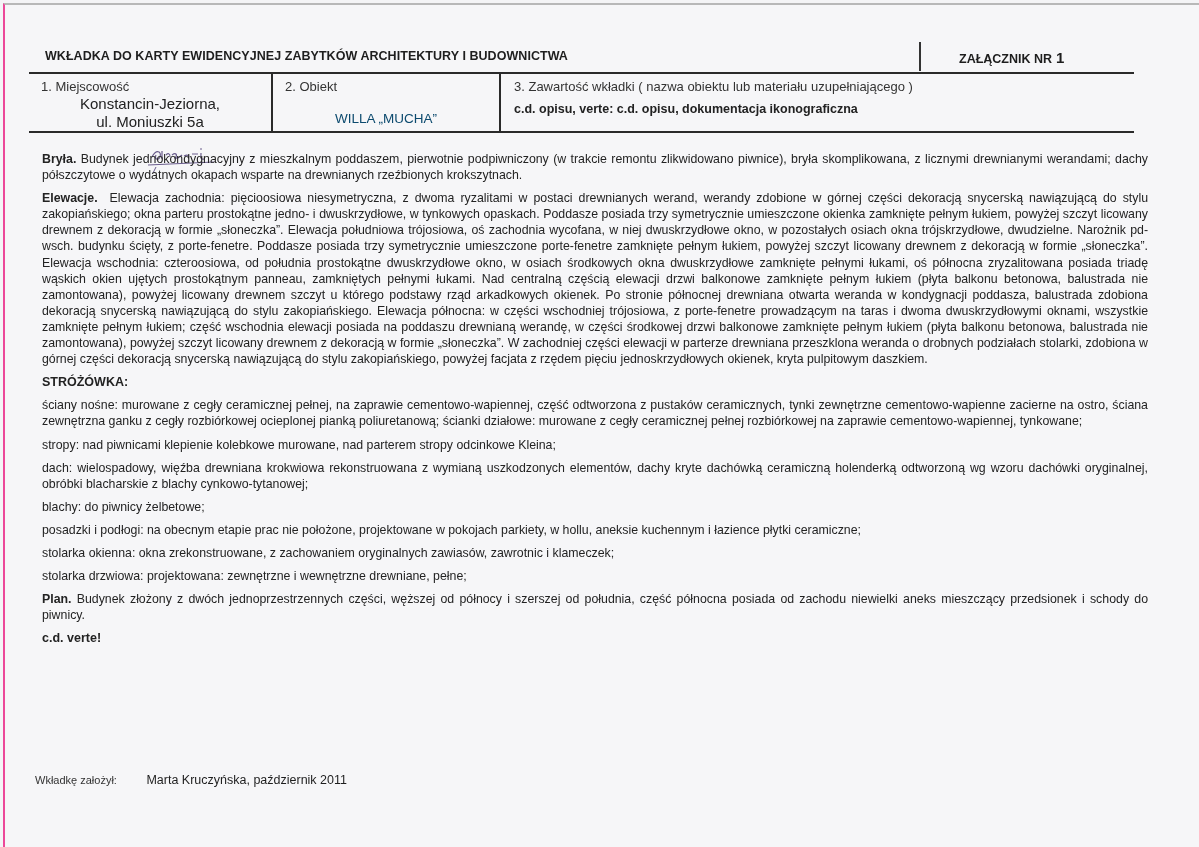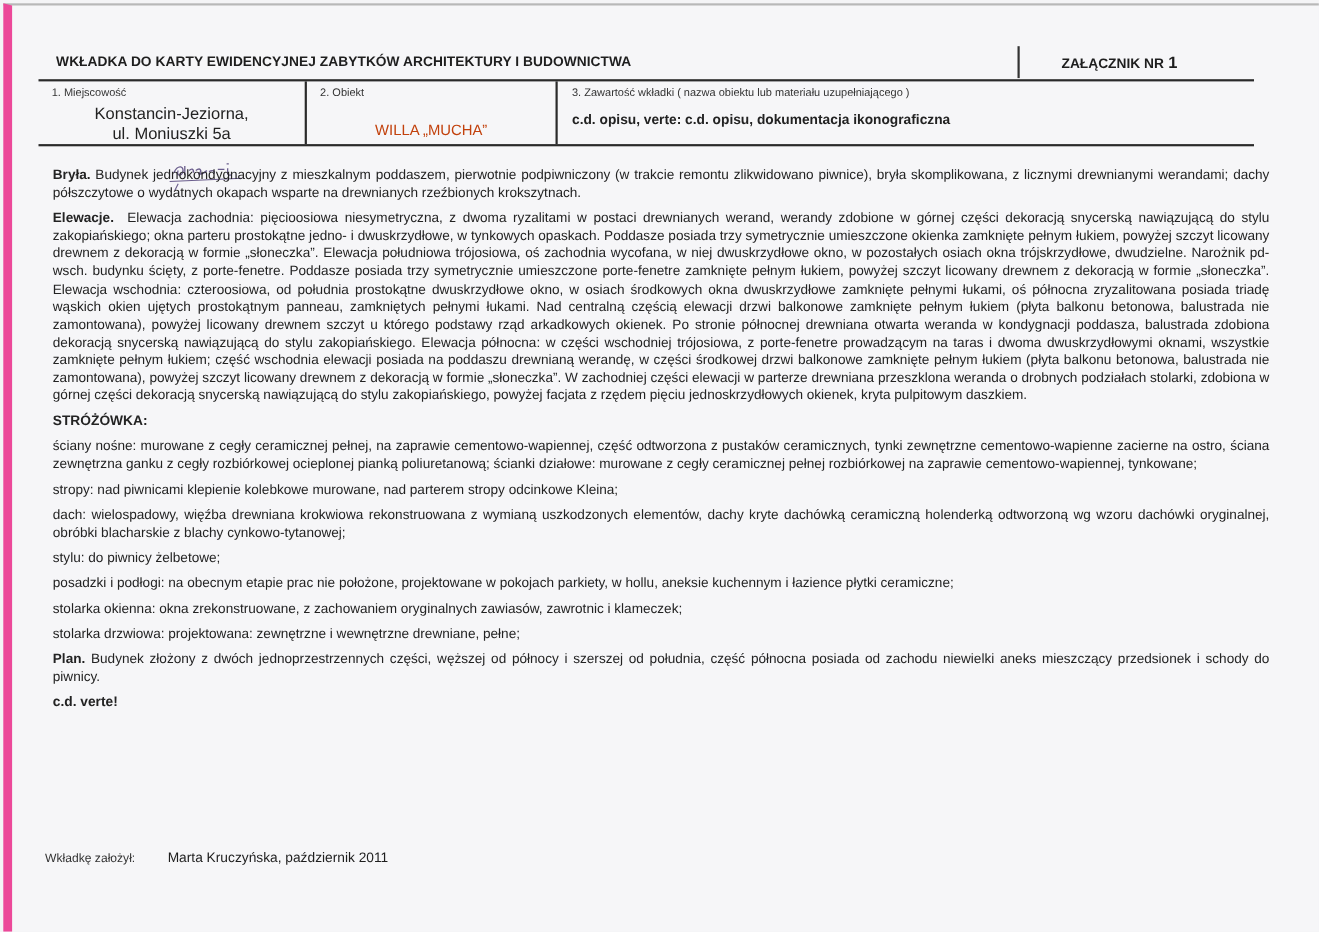--- a/index.html
+++ b/index.html
@@ -6,21 +6,21 @@
     html, body { width: 1199px; height: 847px; overflow: hidden; }
     body {
       background: #f4f4f6;
       font-family: "Liberation Sans", sans-serif;
       color: #1e1e1e;
       position: relative;
     }
     .page {
       position: absolute; left: 3px; top: 3px; right: 0; bottom: 0;
       background: #f6f6f8;
-      border-left: 8px solid #ec4899;
+      border-left: 2px solid #ec4899;
       border-top: 2px solid #b8b8b8;
     }
     .title-row {
       position: absolute; left: 25px; top: 40px; width: 1103px; height: 30px;
     }
     .main-title {
       position: absolute; left: 15px; top: 4px;
       font-size: 12.5px; font-weight: bold; letter-spacing: 0.05px;
     }
     .title-divider {
@@ -33,23 +33,23 @@
     .hdr-table {
       position: absolute; left: 24px; top: 67px; width: 1105px; height: 61px;
       border-top: 2px solid #2a2a2a; border-bottom: 2px solid #2a2a2a;
       display: flex;
     }
     .cell { position: relative; height: 100%; }
     .cell + .cell { border-left: 2px solid #2a2a2a; }
     .c1 { width: 242px; }
     .c2 { width: 228px; }
     .c3 { flex: 1; padding-left: 16px; }
-    .cell-label { position: absolute; left: 12px; top: 5px; font-size: 10px; color: #333; }
+    .cell-label { position: absolute; left: 12px; top: 5px; font-size: 13px; color: #333; }
     .c1 .val { position: absolute; left: 0; width: 100%; text-align: center; top: 21px; font-size: 15px; line-height: 18px; color: #222; }
-    .c2 .val { position: absolute; left: 0; width: 100%; text-align: center; top: 37px; font-size: 13.5px; color: #c2410c; }
+    .c2 .val { position: absolute; left: 0; width: 100%; text-align: center; top: 37px; font-size: 13.5px; color: #0c4a6e; }
     .c3 .cell-label { left: 13px; }
     .c3 .val { position: absolute; left: 13px; top: 28px; font-size: 12.5px; font-weight: bold; color: #222; }
 
     .body-text {
       position: absolute; left: 37px; top: 146px; width: 1106px;
       font-size: 12.35px; line-height: 16.1px; text-align: justify; color: #232323;
     }
     .para { margin-bottom: 7px; }
     .para b { font-weight: bold; }
     .u { }
@@ -114,21 +114,21 @@
 
     <p class="heading">STRÓŻÓWKA:</p>
 
 
     <p class="para"><span class="u">ściany nośne:</span><span> murowane z cegły ceramicznej pełnej, na zaprawie cementowo-wapiennej, część odtworzona z pustaków ceramicznych, tynki zewnętrzne cementowo-wapienne zacierne na ostro, ściana zewnętrzna ganku z cegły rozbiórkowej ocieplonej pianką poliuretanową; </span><span class="u">ścianki działowe</span><span>: murowane z cegły ceramicznej pełnej rozbiórkowej na zaprawie cementowo-wapiennej, tynkowane;</span></p>
 
     <p class="para"><span class="u">stropy</span><span>: nad piwnicami klepienie kolebkowe murowane, nad parterem stropy odcinkowe Kleina;</span></p>
 
     <p class="para"><span class="u">dach</span><span>: wielospadowy, więźba drewniana krokwiowa rekonstruowana z wymianą uszkodzonych elementów, dachy kryte dachówką ceramiczną holenderką odtworzoną wg wzoru dachówki oryginalnej, obróbki blacharskie z blachy cynkowo-tytanowej;</span></p>
 
-    <p class="para"><span class="u">stylu</span><span>: do piwnicy żelbetowe;</span></p>
+    <p class="para"><span class="u">blachy</span><span>: do piwnicy żelbetowe;</span></p>
 
     <p class="para"><span class="u">posadzki i podłogi:</span><span> na obecnym etapie prac nie położone, projektowane w pokojach parkiety, w hollu, aneksie kuchennym i łazience płytki ceramiczne;</span></p>
 
     <p class="para"><span class="u">stolarka okienna</span><span>: okna zrekonstruowane, z zachowaniem oryginalnych zawiasów, zawrotnic i klameczek;</span></p>
 
     <p class="para"><span class="u">stolarka drzwiowa</span><span>: projektowana: zewnętrzne i wewnętrzne drewniane, pełne;</span></p>
 
     <p class="para">
       <b>Plan.</b><span>  Budynek złożony z dwóch jednoprzestrzennych części, węższej od północy i szerszej od południa, część północna posiada od zachodu niewielki aneks mieszczący przedsionek i schody do piwnicy.</span>
     </p>

